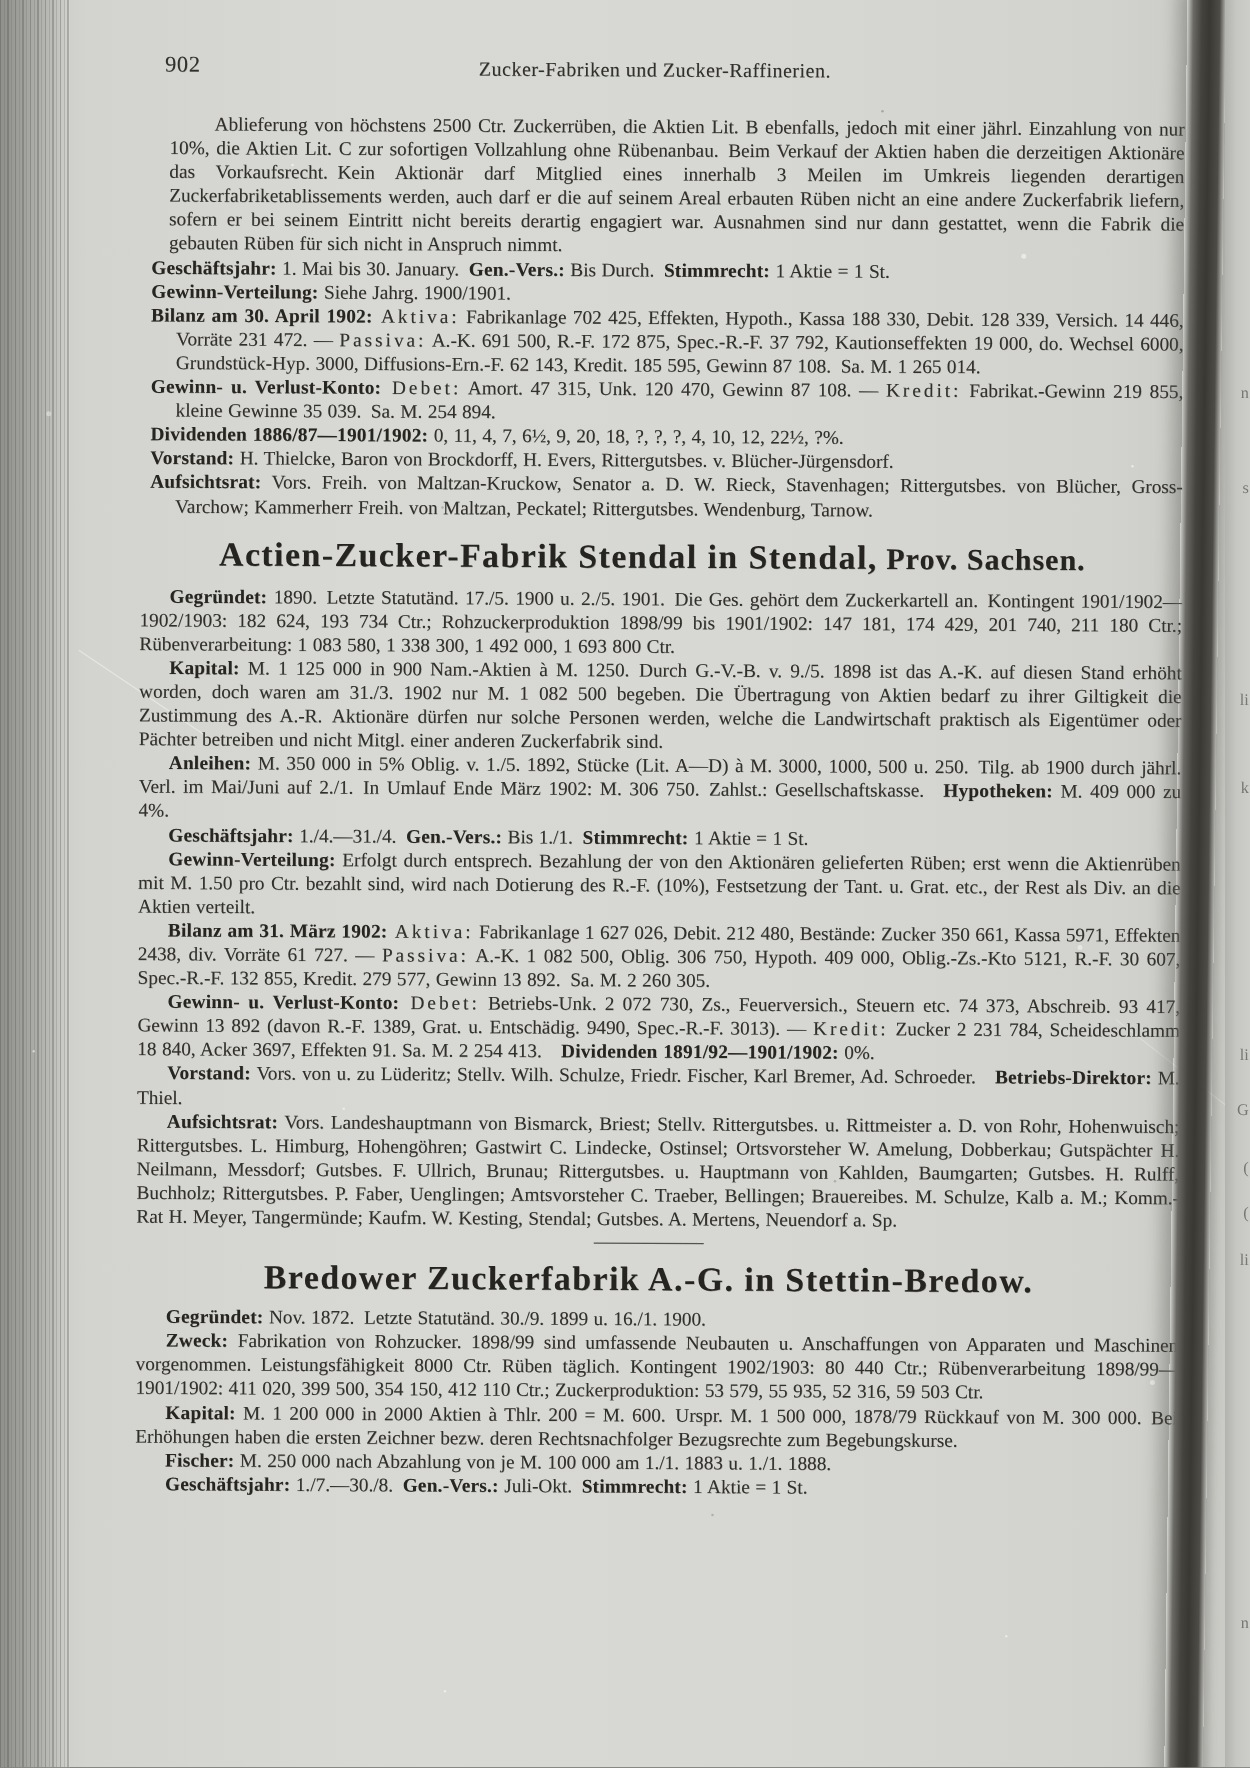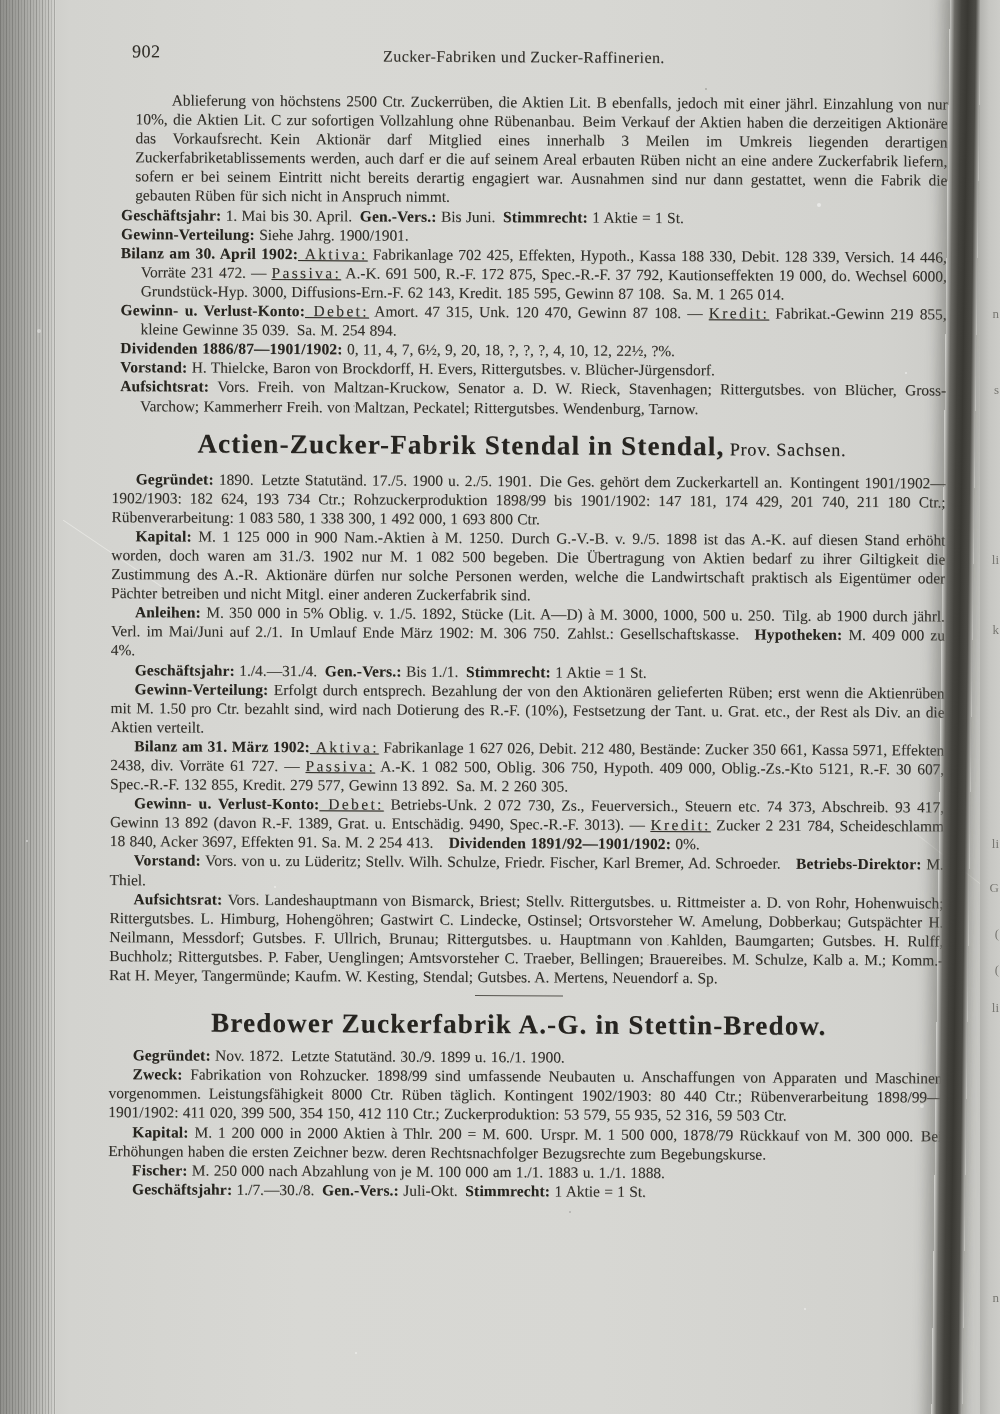--- a/index.html
+++ b/index.html
@@ -66,49 +66,49 @@
   .page-head{position:relative;height:24px;margin-bottom:24px;}
   .page-num{position:absolute;left:32px;top:0;font-size:18px;letter-spacing:.5px;}
   .run-title{position:absolute;left:0;right:0;text-align:center;top:3px;
     font-size:16px;letter-spacing:.4px;}
 
   .company-heading{
     text-align:center;font-size:27px;line-height:31px;font-weight:bold;
     margin:13px 0 7px;letter-spacing:1.2px;color:#262420;
     text-shadow:0.4px 0.4px 0.5px rgba(45,42,36,.4);
   }
-  .company-heading .hs{font-weight:normal;font-size:18px;letter-spacing:.8px;}
+  .company-heading .hs{font-weight:bold;font-size:24px;letter-spacing:.8px;}
 
   .para{margin:0;text-align:justify;word-spacing:.5px;}
   .hang{margin-left:42px;text-indent:-20px;}
   .hang.cont{margin-left:36px;text-indent:36px;}
   .ind{margin-left:14px;text-indent:24px;}
   .seg-label{font-weight:bold;color:#27251f;letter-spacing:.2px;}
-  .seg-spaced{letter-spacing:2.4px;text-decoration:underline;}
+  .seg-spaced{letter-spacing:2.4px;}
 
   .divider{width:88px;margin:9px auto 5px;border-top:1.4px solid #55534d;height:0;}
 </style>
 </head>
 <body>
 
 <div class="scan">
   <div class="left-edge"></div>
   <div class="specks"></div>
   <div class="scratch1"></div>
   <div class="scratch2"></div>
 
   <div class="text-column">
     <div class="page-head">
       <span class="page-num">902</span>
       <span class="run-title">Zucker-Fabriken und Zucker-Raffinerien.</span>
     </div>
     <div id="sections-host">
         <section class="entry">
           <p class="para hang cont"><span class="seg-plain">Ablieferung von höchstens 2500 Ctr. Zuckerrüben, die Aktien Lit. B ebenfalls, jedoch mit einer jährl. Einzahlung von nur 10%, die Aktien Lit. C zur sofortigen Vollzahlung ohne Rübenanbau. Beim Verkauf der Aktien haben die derzeitigen Aktionäre das Vorkaufsrecht. Kein Aktionär darf Mitglied eines innerhalb 3 Meilen im Umkreis liegenden derartigen Zuckerfabriketablissements werden, auch darf er die auf seinem Areal erbauten Rüben nicht an eine andere Zuckerfabrik liefern, sofern er bei seinem Eintritt nicht bereits derartig engagiert war. Ausnahmen sind nur dann gestattet, wenn die Fabrik die gebauten Rüben für sich nicht in Anspruch nimmt.</span></p>
-          <p class="para hang"><span class="seg-label">Geschäftsjahr:</span><span class="seg-plain"> 1. Mai bis 30. April. </span><span class="seg-label">Gen.-Vers.:</span><span class="seg-plain"> Bis Juni. </span><span class="seg-label">Stimmrecht:</span><span class="seg-plain"> 1 Aktie = 1 St.</span></p>
+          <p class="para hang"><span class="seg-label">Geschäftsjahr:</span><span class="seg-plain"> 1. Mai bis 30. January. </span><span class="seg-label">Gen.-Vers.:</span><span class="seg-plain"> Bis Durch. </span><span class="seg-label">Stimmrecht:</span><span class="seg-plain"> 1 Aktie = 1 St.</span></p>
           <p class="para hang"><span class="seg-label">Gewinn-Verteilung:</span><span class="seg-plain"> Siehe Jahrg. 1900/1901.</span></p>
           <p class="para hang"><span class="seg-label">Bilanz am 30. April 1902:</span><span class="seg-spaced"> Aktiva:</span><span class="seg-plain"> Fabrikanlage 702&nbsp;425, Effekten, Hypoth., Kassa 188&nbsp;330, Debit. 128&nbsp;339, Versich. 14&nbsp;446, Vorräte 231&nbsp;472. — </span><span class="seg-spaced">Passiva:</span><span class="seg-plain"> A.-K. 691&nbsp;500, R.-F. 172&nbsp;875, Spec.-R.-F. 37&nbsp;792, Kautionseffekten 19&nbsp;000, do. Wechsel 6000, Grundstück-Hyp. 3000, Diffusions-Ern.-F. 62&nbsp;143, Kredit. 185&nbsp;595, Gewinn 87&nbsp;108. Sa. M. 1&nbsp;265&nbsp;014.</span></p>
           <p class="para hang"><span class="seg-label">Gewinn- u. Verlust-Konto:</span><span class="seg-spaced"> Debet:</span><span class="seg-plain"> Amort. 47&nbsp;315, Unk. 120&nbsp;470, Gewinn 87&nbsp;108. — </span><span class="seg-spaced">Kredit:</span><span class="seg-plain"> Fabrikat.-Gewinn 219&nbsp;855, kleine Gewinne 35&nbsp;039. Sa. M. 254&nbsp;894.</span></p>
           <p class="para hang"><span class="seg-label">Dividenden 1886/87—1901/1902:</span><span class="seg-plain"> 0, 11, 4, 7, 6½, 9, 20, 18, ?, ?, ?, 4, 10, 12, 22½, ?%.</span></p>
           <p class="para hang"><span class="seg-label">Vorstand:</span><span class="seg-plain"> H. Thielcke, Baron von Brockdorff, H. Evers, Rittergutsbes. v. Blücher-Jürgensdorf.</span></p>
           <p class="para hang"><span class="seg-label">Aufsichtsrat:</span><span class="seg-plain"> Vors. Freih. von Maltzan-Kruckow, Senator a. D. W. Rieck, Stavenhagen; Rittergutsbes. von Blücher, Gross-Varchow; Kammerherr Freih. von Maltzan, Peckatel; Rittergutsbes. Wendenburg, Tarnow.</span></p>
         </section>
         <section class="entry">
           <h2 class="company-heading"><span class="hm">Actien-Zucker-Fabrik Stendal in Stendal,</span><span class="hs"> Prov. Sachsen.</span></h2>
           <p class="para ind"><span class="seg-label">Gegründet:</span><span class="seg-plain"> 1890. Letzte Statutänd. 17./5. 1900 u. 2./5. 1901. Die Ges. gehört dem Zuckerkartell an. Kontingent 1901/1902—1902/1903: 182&nbsp;624, 193&nbsp;734 Ctr.; Rohzuckerproduktion 1898/99 bis 1901/1902: 147&nbsp;181, 174&nbsp;429, 201&nbsp;740, 211&nbsp;180 Ctr.; Rübenverarbeitung: 1&nbsp;083&nbsp;580, 1&nbsp;338&nbsp;300, 1&nbsp;492&nbsp;000, 1&nbsp;693&nbsp;800 Ctr.</span></p>

